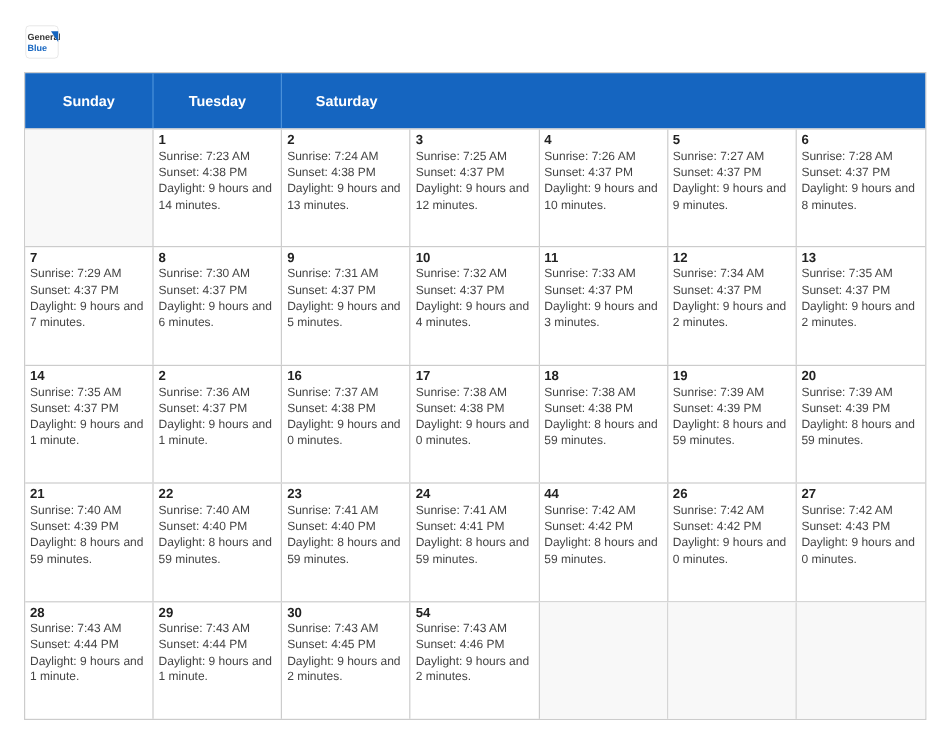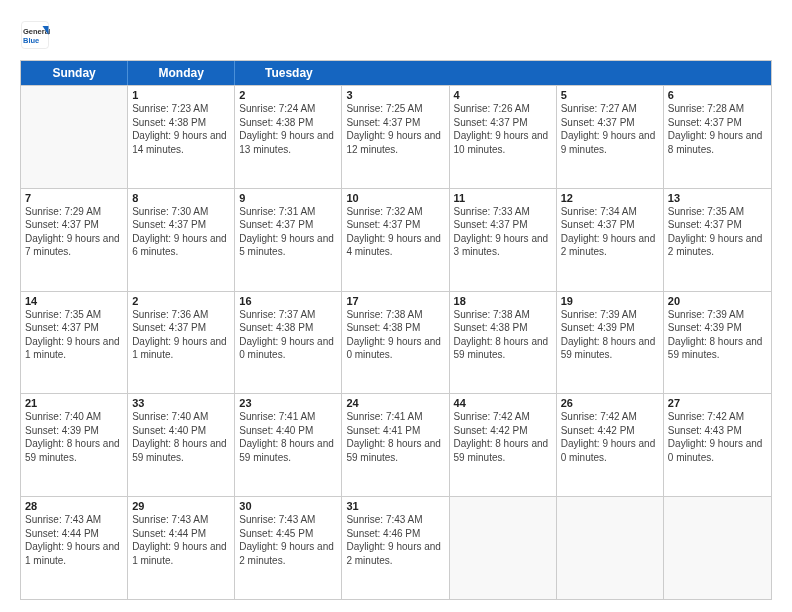--- a/index.html
+++ b/index.html
@@ -56,21 +56,21 @@
     .cal-header {
       display: grid;
       grid-template-columns: repeat(7, 1fr);
       background: #1565c0;
     }
     .cal-header-cell {
       color: #fff;
       font-size: 12px;
       font-weight: bold;
       text-align: center;
-      padding: 5px 2px;
+      padding: 16px 2px;
       border-right: 1px solid #4a90d9;
     }
     .cal-header-cell:last-child { border-right: none; }
     .cal-body {
       flex: 1;
       display: flex;
       flex-direction: column;
     }
     .cal-row {
       display: grid;
@@ -120,22 +120,22 @@
     </div>
     <div class="title-block">
       <div class="month-title"></div>
       <div class="location"></div>
     </div>
   </div>
 
   <div class="calendar">
     <div class="cal-header">
       <div class="cal-header-cell">Sunday</div>
-      <div class="cal-header-cell">Monday</div>
       <div class="cal-header-cell">Tuesday</div>
+      <div class="cal-header-cell">Saturday</div>
     </div>
     <div class="cal-body" id="cal-body">
     <div class="cal-row">
           <div class="cal-cell empty"></div>
           <div class="cal-cell">
             <div class="day-number">1</div>
             <div class="day-info">Sunrise: 7:23 AM<br>Sunset: 4:38 PM<br>Daylight: 9 hours and 14 minutes.</div>
           </div>
           <div class="cal-cell">
             <div class="day-number">2</div>
@@ -217,21 +217,21 @@
             <div class="day-number">20</div>
             <div class="day-info">Sunrise: 7:39 AM<br>Sunset: 4:39 PM<br>Daylight: 8 hours and 59 minutes.</div>
           </div>
         </div>
         <div class="cal-row">
           <div class="cal-cell">
             <div class="day-number">21</div>
             <div class="day-info">Sunrise: 7:40 AM<br>Sunset: 4:39 PM<br>Daylight: 8 hours and 59 minutes.</div>
           </div>
           <div class="cal-cell">
-            <div class="day-number">33</div>
+            <div class="day-number">22</div>
             <div class="day-info">Sunrise: 7:40 AM<br>Sunset: 4:40 PM<br>Daylight: 8 hours and 59 minutes.</div>
           </div>
           <div class="cal-cell">
             <div class="day-number">23</div>
             <div class="day-info">Sunrise: 7:41 AM<br>Sunset: 4:40 PM<br>Daylight: 8 hours and 59 minutes.</div>
           </div>
           <div class="cal-cell">
             <div class="day-number">24</div>
             <div class="day-info">Sunrise: 7:41 AM<br>Sunset: 4:41 PM<br>Daylight: 8 hours and 59 minutes.</div>
           </div>
@@ -255,21 +255,21 @@
           </div>
           <div class="cal-cell">
             <div class="day-number">29</div>
             <div class="day-info">Sunrise: 7:43 AM<br>Sunset: 4:44 PM<br>Daylight: 9 hours and 1 minute.</div>
           </div>
           <div class="cal-cell">
             <div class="day-number">30</div>
             <div class="day-info">Sunrise: 7:43 AM<br>Sunset: 4:45 PM<br>Daylight: 9 hours and 2 minutes.</div>
           </div>
           <div class="cal-cell">
-            <div class="day-number">31</div>
+            <div class="day-number">54</div>
             <div class="day-info">Sunrise: 7:43 AM<br>Sunset: 4:46 PM<br>Daylight: 9 hours and 2 minutes.</div>
           </div>
           <div class="cal-cell empty"></div>
           <div class="cal-cell empty"></div>
           <div class="cal-cell empty"></div>
         </div>
       </div>
   </div>
 </div>
 

